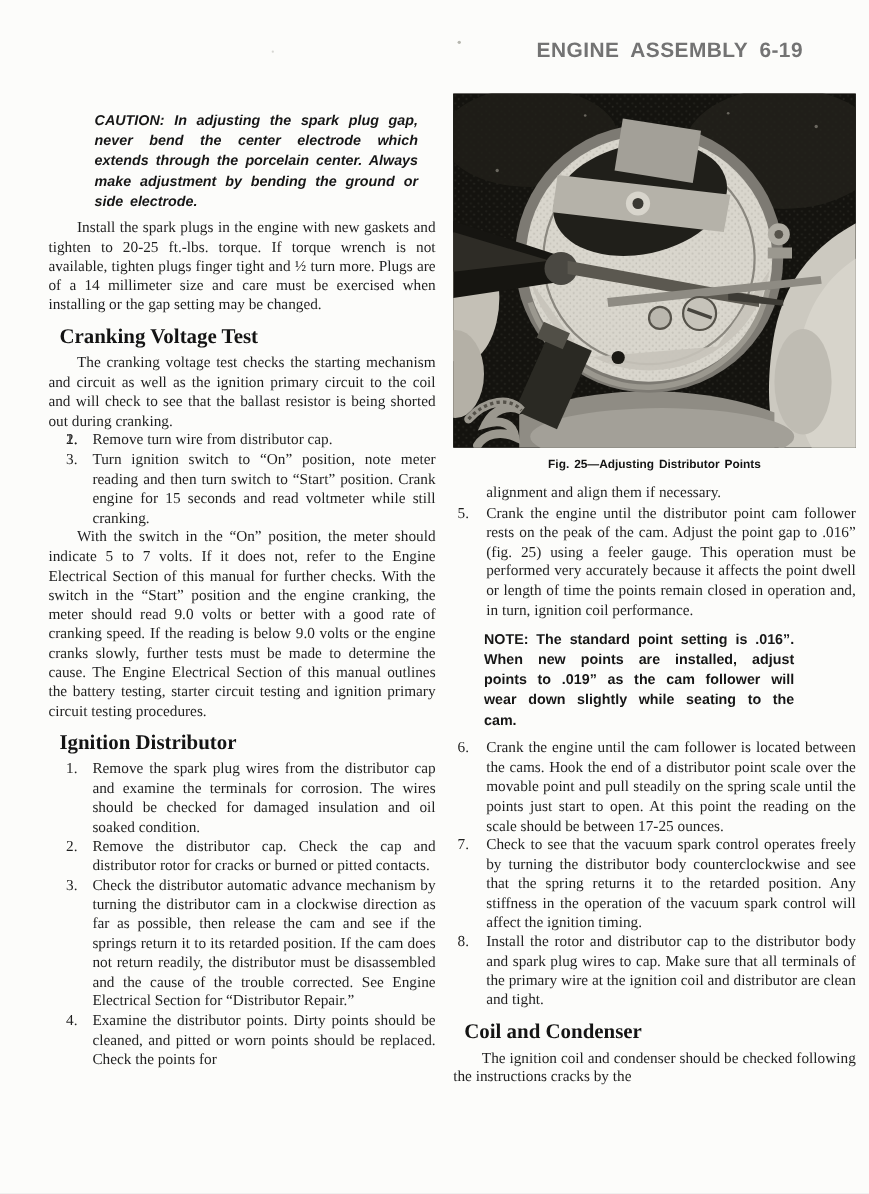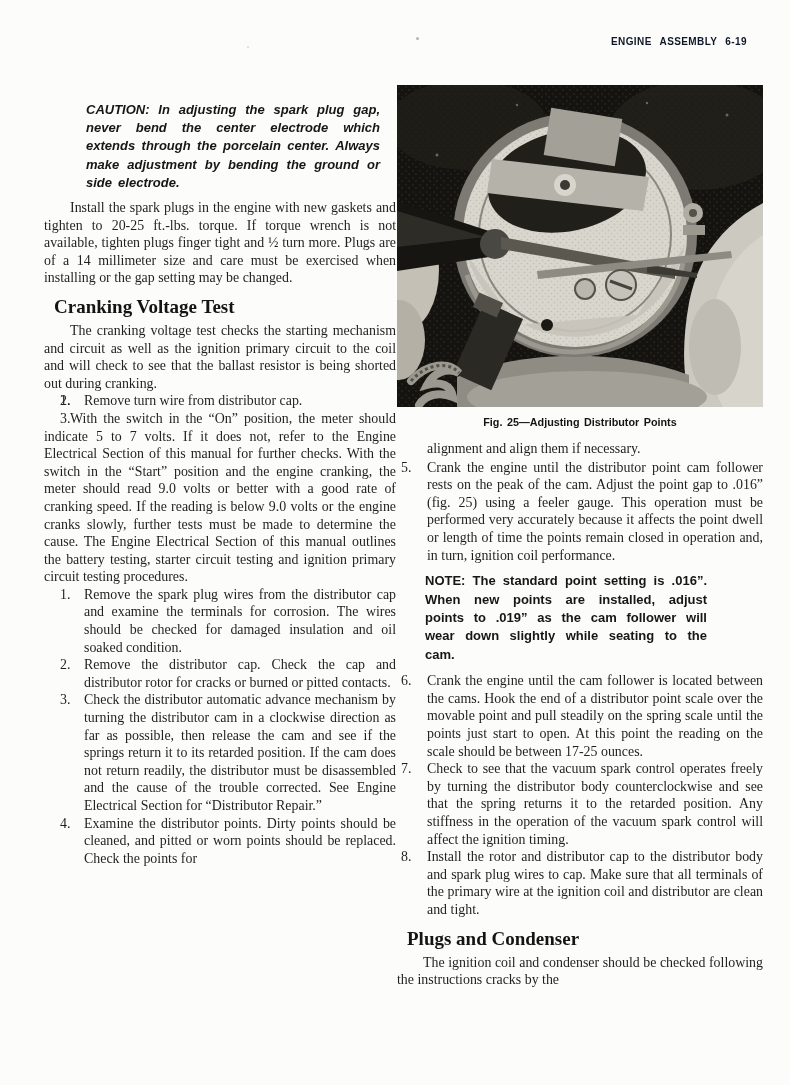--- a/index.html
+++ b/index.html
@@ -2,28 +2,28 @@
 <html><head>
 <meta charset="utf-8">
 <style>
   html,body{margin:0;padding:0;background:#e8e8e6;}
   .page{
     position:relative;width:790px;height:1085px;margin:0 auto;
     background:#fcfcfa;color:#1f1f1f;overflow:hidden;
     font-family:"Liberation Serif", serif;
   }
   .running-head{
-    position:absolute;top:36px;right:43px;
-    font-family:"Liberation Sans", sans-serif;
-    font-weight:bold;font-size:10px;letter-spacing:.4px;word-spacing:5px;
-    color:#0f172a;
+    position:absolute;top:36px;right:60px;
+    font-family:"Liberation Sans", sans-serif;
+    font-weight:bold;font-size:19px;letter-spacing:.4px;word-spacing:5px;
+    color:#737373;
   }
   .col{position:absolute;top:85px;}
   .col-left{left:44px;width:352px;margin-top:14px;}
-  .col-right{left:397px;width:366px;}
+  .col-right{left:412px;width:366px;}
   p{margin:0;}
   .body{
     font-size:13.9px;line-height:17.6px;text-align:justify;
   }
   .indent{text-indent:26px;}
   .caution{
     font-family:"Liberation Sans", sans-serif;
     font-weight:bold;font-style:italic;
     font-size:13px;line-height:18.2px;text-align:justify;
     word-spacing:2.5px;
@@ -77,25 +77,27 @@
     <div class="list">
       <div class="item">
         <span class="num">1.</span>
       </div>
       <div class="item">
         <span class="num">2.</span>
         <span>Remove turn wire from distributor cap.</span>
       </div>
       <div class="item">
         <span class="num">3.</span>
+        <span>Turn ignition switch to “On” position, note meter reading and then turn switch to “Start” position. Crank engine for 15 seconds and read voltmeter while still cranking.</span>
       </div>
     </div>
 
     <p class="body indent">With the switch in the “On” position, the meter should indicate 5 to 7 volts. If it does not, refer to the Engine Electrical Section of this manual for further checks. With the switch in the “Start” position and the engine cranking, the meter should read 9.0 volts or better with a good rate of cranking speed. If the reading is below 9.0 volts or the engine cranks slowly, further tests must be made to determine the cause. The Engine Electrical Section of this manual outlines the battery testing, starter circuit testing and ignition primary circuit testing procedures.</p>
 
+    <h3>Ignition Distributor</h3>
 
     <div class="list">
       <div class="item">
         <span class="num">1.</span>
         <span>Remove the spark plug wires from the distributor cap and examine the terminals for corrosion. The wires should be checked for damaged insulation and oil soaked condition.</span>
       </div>
       <div class="item">
         <span class="num">2.</span>
         <span>Remove the distributor cap. Check the cap and distributor rotor for cracks or burned or pitted contacts.</span>
       </div>
@@ -203,16 +205,16 @@
       <div class="item">
         <span class="num">7.</span>
         <span>Check to see that the vacuum spark control operates freely by turning the distributor body counterclockwise and see that the spring returns it to the retarded position. Any stiffness in the operation of the vacuum spark control will affect the ignition timing.</span>
       </div>
       <div class="item">
         <span class="num">8.</span>
         <span>Install the rotor and distributor cap to the distributor body and spark plug wires to cap. Make sure that all terminals of the primary wire at the ignition coil and distributor are clean and tight.</span>
       </div>
     </div>
 
-    <h3>Plugs and Condenser</h3>
+    <h3>Coil and Condenser</h3>
     <p class="body indent">The ignition coil and condenser should be checked following the instructions cracks by the</p>
   </div>
 </div>
 
 </body></html>

